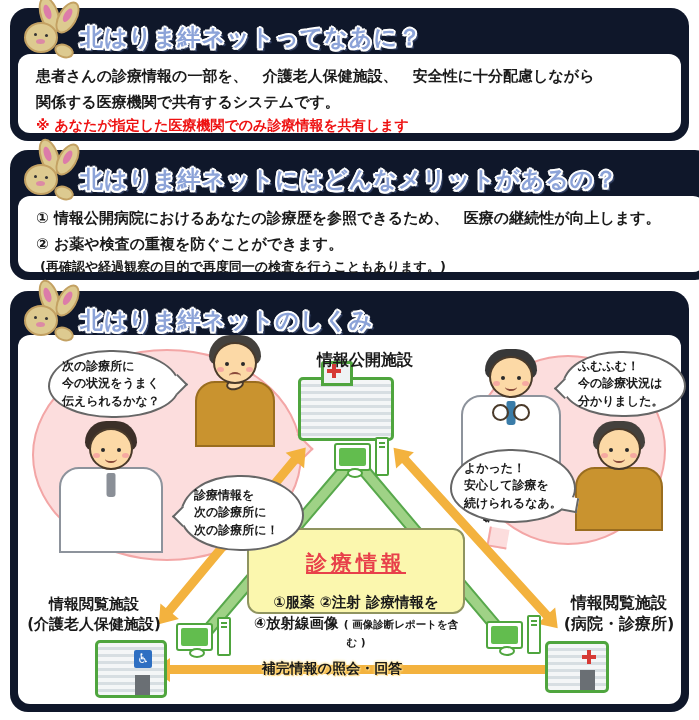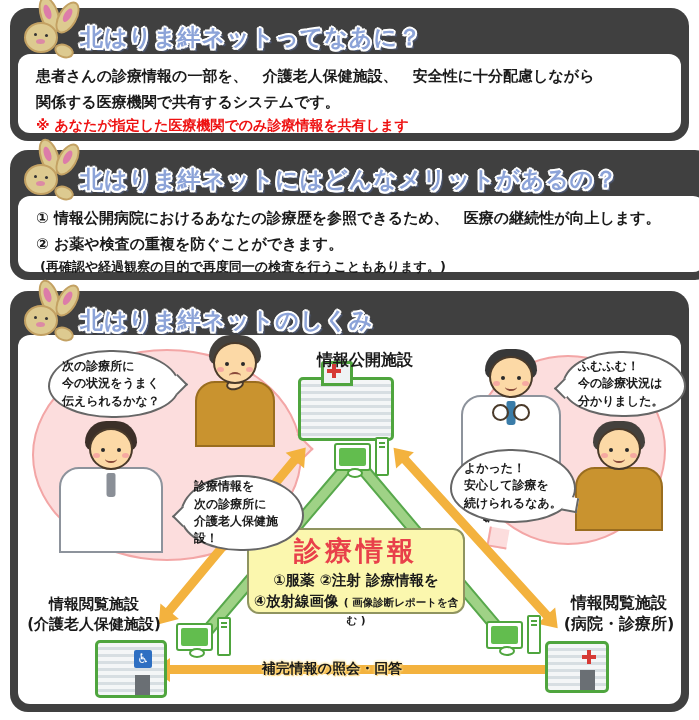--- a/index.html
+++ b/index.html
@@ -1,18 +1,18 @@
 <!DOCTYPE html>
 <html><head>
 <meta charset="utf-8">
 <style>
   html,body{margin:0;padding:0;}
   body{font-family:"DejaVu Sans","Liberation Sans",sans-serif;background:#fff;}
   .page{position:relative;width:699px;height:720px;background:#fff;overflow:hidden;}
-  .panel{position:absolute;left:10px;width:679px;background:#404040;border-radius:18px;}
+  .panel{position:absolute;left:10px;width:679px;background:#0f172a;border-radius:18px;}
   .panel-1{top:8px;height:133px;}
   .panel-2{top:150px;height:130px;padding-left:24px;}
   .panel-3{top:291px;height:421px;}
   .sec-title{position:absolute;left:70px;top:14px;margin:0;font-size:23px;font-weight:bold;color:#8ca3d8;
     letter-spacing:1px;
     text-shadow:2px 0 0 #fff,-2px 0 0 #fff,0 2px 0 #fff,0 -2px 0 #fff,
       1.5px 1.5px 0 #fff,-1.5px 1.5px 0 #fff,1.5px -1.5px 0 #fff,-1.5px -1.5px 0 #fff,
       3px 3px 1px rgba(90,110,160,.55);}
   .white-box{position:absolute;left:8px;right:8px;bottom:8px;background:#fff;border-radius:12px;
     padding:8px 18px;box-sizing:border-box;}
@@ -86,21 +86,21 @@
   .pc .mon{left:0;top:6px;width:37px;height:28px;background:#fff;border:2px solid #4fa53e;border-radius:3px;}
   .pc .mon::before{content:"";position:absolute;inset:3px;background:#62bd4e;border-radius:2px;}
   .pc .mon::after{content:"";position:absolute;left:11px;bottom:-9px;width:12px;height:6px;background:#fff;border:2px solid #4fa53e;border-radius:50%;}
   .pc .tow{right:1px;top:0;width:14px;height:39px;background:#fff;border:2px solid #4fa53e;border-radius:2px;}
   .pc .tow::before{content:"";position:absolute;left:2px;top:3px;width:6px;height:2px;background:#4fa53e;box-shadow:0 4px 0 #4fa53e;}
   .pc-c{left:316px;top:102px;}
   .pc-l{left:158px;top:282px;}
   .pc-r{left:468px;top:280px;}
 
   .info-box{position:absolute;left:229px;top:193px;width:218px;height:86px;background:#fbf7ae;border:2px solid #8f9460;border-radius:12px;z-index:5;text-align:center;padding-top:3px;}
-  .info-title{font-size:27px;font-weight:bold;color:#e8404a;letter-spacing:4px;margin:0;}
+  .info-title{font-size:21px;font-weight:bold;color:#e8404a;letter-spacing:4px;margin:16px;text-decoration:underline;}
   .info-l{font-size:14.5px;font-weight:bold;color:#1a1a1a;margin:2px 0 0;}
   .info-sub{font-size:10.5px;}
 
   .person{position:absolute;z-index:4;}
   .person i{position:absolute;display:block;}
   .person .hair{left:50%;transform:translateX(-50%);top:0;width:52px;height:30px;border-radius:24px 24px 10px 10px;background:#44413d;}
   .person .torso{left:50%;transform:translateX(-50%);top:46px;border-radius:20px 20px 0 0;}
   .person .face{left:50%;transform:translateX(-50%);top:7px;width:44px;height:42px;background:#fcd9a6;border:2px solid #4a3a2a;border-radius:50%;}
   .person .eye{width:4px;height:4px;background:#2a2a2a;border-radius:50%;top:47%;}
   .person .e1{left:25%;} .person .e2{right:25%;}
@@ -292,21 +292,21 @@
       </div>
 
       <div class="bubble b-l1 tail-r">
         <span>次の診療所に</span>
         <span>今の状況をうまく</span>
         <span>伝えられるかな？</span>
       </div>
       <div class="bubble b-l2 tail-l">
         <span>診療情報を</span>
         <span>次の診療所に</span>
-        <span>介護老人保健施設！</span>
+        <span>次の診療所に！</span>
       </div>
       <div class="bubble b-r1 tail-l">
         <span>ふむふむ！</span>
         <span>今の診療状況は</span>
         <span>分かりました。</span>
       </div>
       <div class="bubble b-r2 tail-br">
         <span>よかった！</span>
         <span>安心して診療を</span>
         <span>続けられるなあ。</span>

